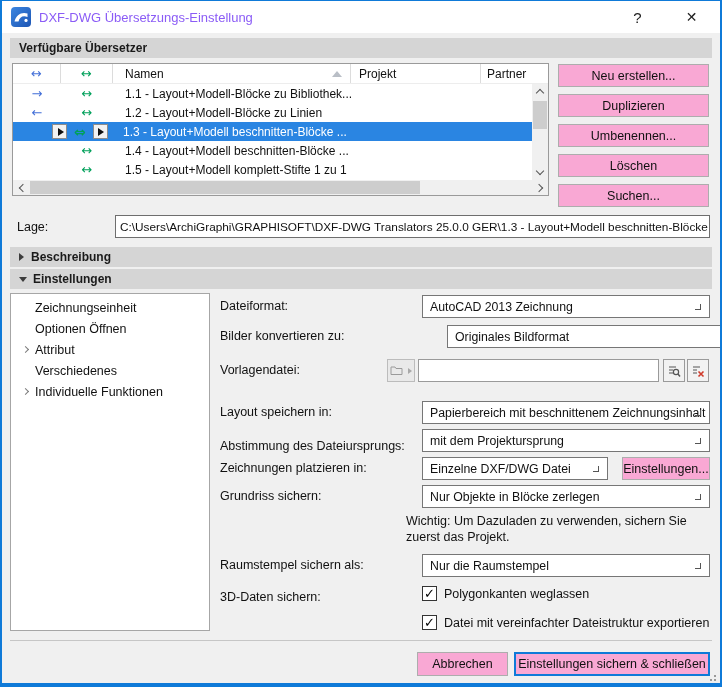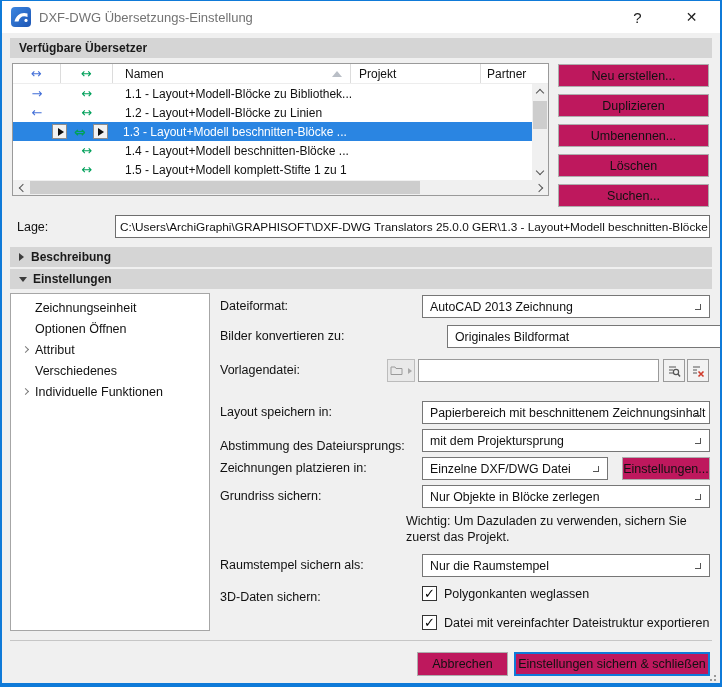--- a/index.html
+++ b/index.html
@@ -8,21 +8,21 @@
 
   .dialog { position:relative; width:722px; height:687px; background:#f0f0f0;
             border:2px solid #0f7ad8; border-top-width:1px; border-bottom-width:4px; overflow:hidden; }
 
   
   .titlebar { position:absolute; left:0; top:0; right:0; height:32px; background:#fff;
               display:flex; align-items:center; padding-left:9px; }
   .applogo { width:20px; height:20px; border-radius:4px; background:linear-gradient(135deg,#3c86e0,#1c55b4);
              position:relative; flex:0 0 auto; }
   .applogo svg { position:absolute; left:0; top:0; }
-  .title-text { margin-left:8px; font-size:13px; color:#737373; }
+  .title-text { margin-left:8px; font-size:13px; color:#8b5cf6; }
   .titlebtn { position:absolute; top:0; height:32px; width:45px; display:flex; align-items:center;
               justify-content:center; font-size:15px; color:#222; cursor:default; }
   .titlebtn.help { right:60px; }
   .titlebtn.close { right:6px; font-size:14px; }
 
   
   .bar { position:absolute; left:8px; right:8px; height:20px; background:#d5d5d5;
          display:flex; align-items:center; padding-left:9px; font-weight:bold; font-size:12px; color:#1a1a1a; }
   .bar .tri-right { width:0; height:0; border-top:4px solid transparent; border-bottom:4px solid transparent;
          border-left:5px solid #3c3c3c; margin-right:7px; }
@@ -63,21 +63,21 @@
   .hscroll { position:absolute; left:0; right:0; bottom:0; height:15px; background:#f0f0f0; }
   .hthumb { position:absolute; left:17px; top:1px; width:390px; height:13px; background:#cdcdcd; }
   .sarrow { position:absolute; width:16px; height:15px; display:flex; align-items:center; justify-content:center; }
   .chev { width:6px; height:6px; border-right:1.4px solid #555; border-bottom:1.4px solid #555; display:inline-block; }
   .chev.up { transform:rotate(-135deg); margin-top:3px; }
   .chev.down { transform:rotate(45deg); margin-bottom:3px; }
   .chev.left { transform:rotate(135deg); margin-left:3px; }
   .chev.right { transform:rotate(-45deg); margin-right:3px; }
 
   
-  .btn { background:#be185d; border:1px solid #adadad; display:flex; align-items:center;
+  .btn { background:#f9a8d4; border:1px solid #adadad; display:flex; align-items:center;
          justify-content:center; font-size:12.5px; color:#111; cursor:default; }
   .sidebtn { position:absolute; left:556px; width:151px; height:23px; }
 
   
   .loc-label { position:absolute; left:15px; top:219px; font-size:12.5px; }
   .loc-field { position:absolute; left:113px; top:214px; width:595px; height:23px; background:#fff;
                border:1px solid #6e6e6e; display:flex; align-items:center; padding:0 4px;
                font-size:11.8px; white-space:nowrap; overflow:hidden; }
 
   

